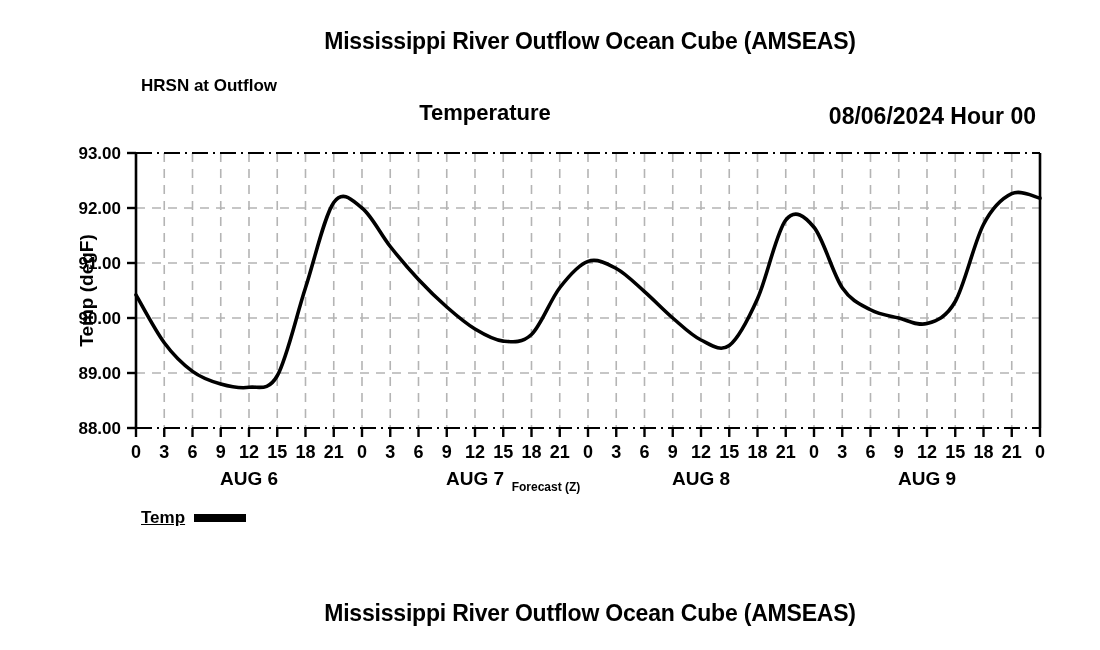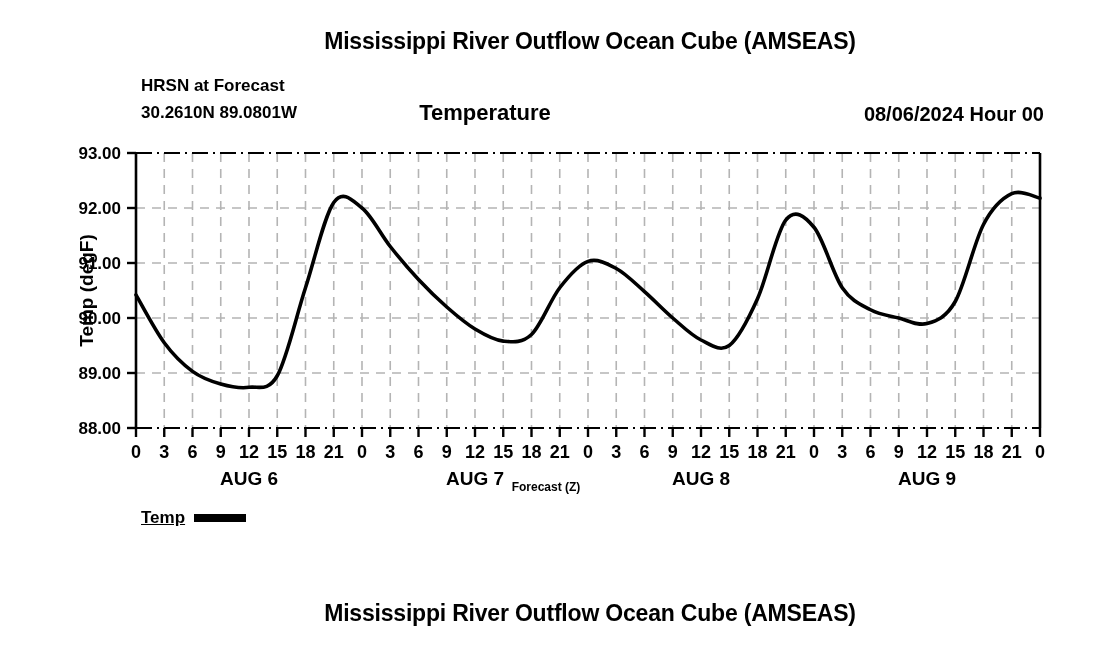--- a/index.html
+++ b/index.html
@@ -54,22 +54,22 @@
     font-weight: bold;
   }
   .sub-center {
     left: 0; top: 100px;
     width: 890px;
     text-align: center;
     font-size: 22px;
     font-weight: bold;
   }
   .sub-right {
-    right: 96px; top: 103px;
-    font-size: 20px;
+    right: 104px; top: 103px;
+    font-size: 23px;
     font-weight: bold;
     text-align: right;
   }
 
   
   #plot-wrap {
     left: 0; top: 0;
     width: 1100px;
     height: 650px;
   }
@@ -120,22 +120,21 @@
     background: #000000;
   }
 </style>
 </head>
 <body>
 
 <div id="root">
 
   <div class="abs main-title">Mississippi River Outflow Ocean Cube (AMSEAS)</div>
 
-  <div class="abs sub-left-1">HRSN at Forecast</div>
-  <div class="abs sub-left-2">30.2610N  89.0801W</div>
+  <div class="abs sub-left-1">HRSN at Outflow</div>
   <div class="abs sub-center">Temperature</div>
   <div class="abs sub-right">08/06/2024 Hour 00</div>
 
   <div class="abs y-axis-title">
     <span>Temp (degF)</span>
   </div>
 
   <div class="abs" id="plot-wrap">
     <svg id="chart-svg" width="1100" height="650" viewBox="0 0 1100 650">
       <g id="g-grid">

